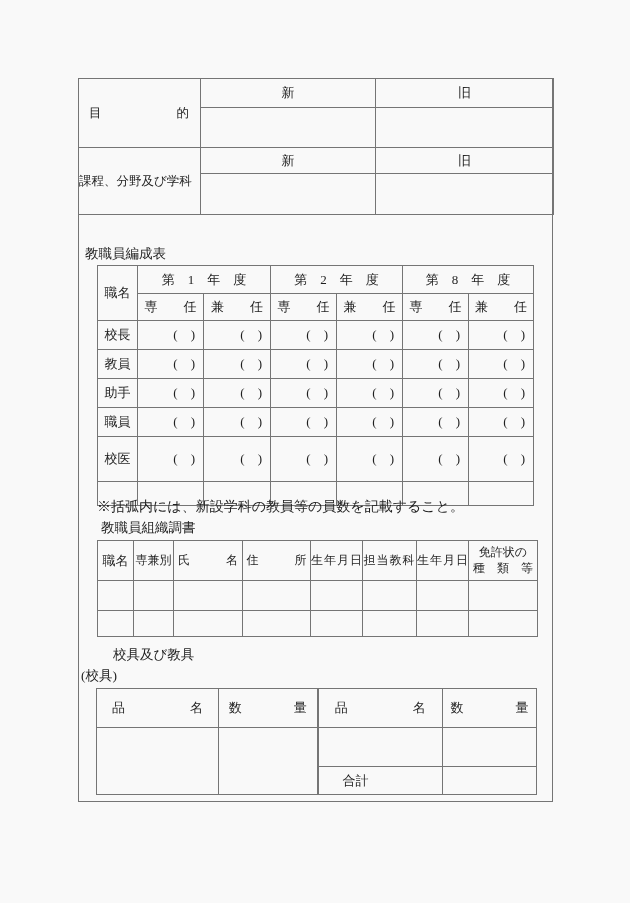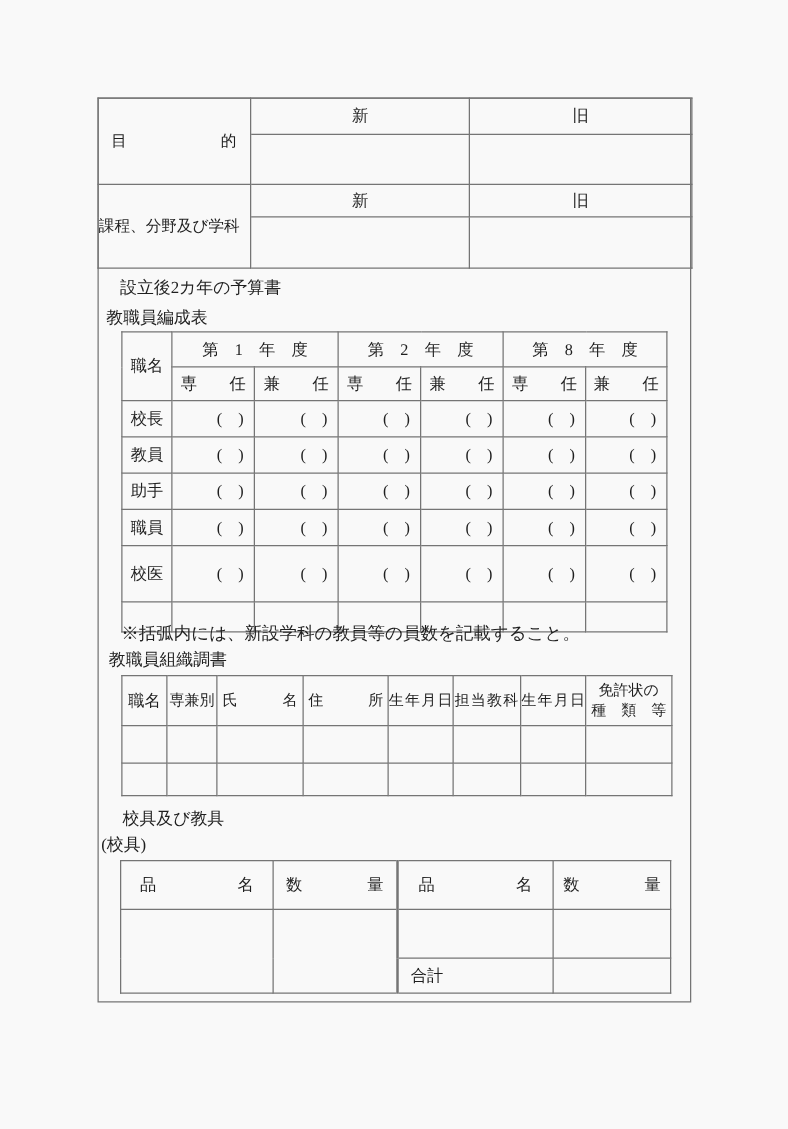--- a/index.html
+++ b/index.html
@@ -28,21 +28,21 @@
   .staffing { left:18px; top:186px; width:437px; }
   .staffing td.pr { text-align:right; padding-right:8px; }
   
   .org { left:18px; top:461px; width:441px; }
   .org td.tight { font-size:12px; letter-spacing:1px; }
   .org td.small { font-size:12px; }
   .org td .two-line { line-height:1.3; font-size:12px; }
   
   .kogu { left:17px; top:609px; width:441px; }
   .kogu td.thick { border-left:2px solid #757575; }
-  .kogu td.left { text-align:left; padding-left:10px; }
+  .kogu td.left { text-align:left; padding-left:24px; }
 </style>
 </head>
 <body>
 
 <div class="page">
   <div class="outer">
 
     <table class="frm purpose">
       <colgroup>
           <col style="width:122px">
@@ -64,21 +64,20 @@
           <td>新</td>
           <td>旧</td>
         </tr>
         <tr style="height:41px">
           <td></td>
           <td></td>
         </tr>
       </tbody>
     </table>
 
-    <div class="h" style="left:17px; top:142px;">設立後2カ年の予算書</div>
     <div class="h" style="left:6px; top:166px;">教職員編成表</div>
 
     <table class="frm staffing">
       <colgroup>
         <col style="width:40px">
           <col style="width:66px">
           <col style="width:67px">
         <col style="width:66px">
           <col style="width:66px">
           <col style="width:66px">
@@ -150,21 +149,21 @@
           <td></td>
           <td></td>
           <td></td>
           <td></td>
           <td></td>
         </tr>
       </tbody>
     </table>
 
     <div class="h" style="left:18px; top:419px; font-size:14px;">※括弧内には、新設学科の教員等の員数を記載すること。</div>
-    <div class="h" style="left:8px; top:440px;">教職員組織調書</div>
+    <div class="h" style="left:22px; top:440px;">教職員組織調書</div>
 
     <table class="frm org">
       <colgroup>
         <col style="width:36px">
           <col style="width:40px">
           <col style="width:69px">
           <col style="width:68px">
         <col style="width:52px">
           <col style="width:54px">
           <col style="width:52px">
@@ -200,21 +199,21 @@
           <td></td>
             <td></td>
           <td></td>
             <td></td>
           <td></td>
             <td></td>
         </tr>
       </tbody>
     </table>
 
-    <div class="h" style="left:19px; top:567px;">校具及び教具</div>
+    <div class="h" style="left:34px; top:567px;">校具及び教具</div>
     <div class="h" style="left:2px; top:588px;">(校具)</div>
 
     <table class="frm kogu">
       <colgroup>
         <col style="width:122px">
           <col style="width:99px">
           <col style="width:125px">
           <col style="width:94px">
       </colgroup>
       <tbody>

